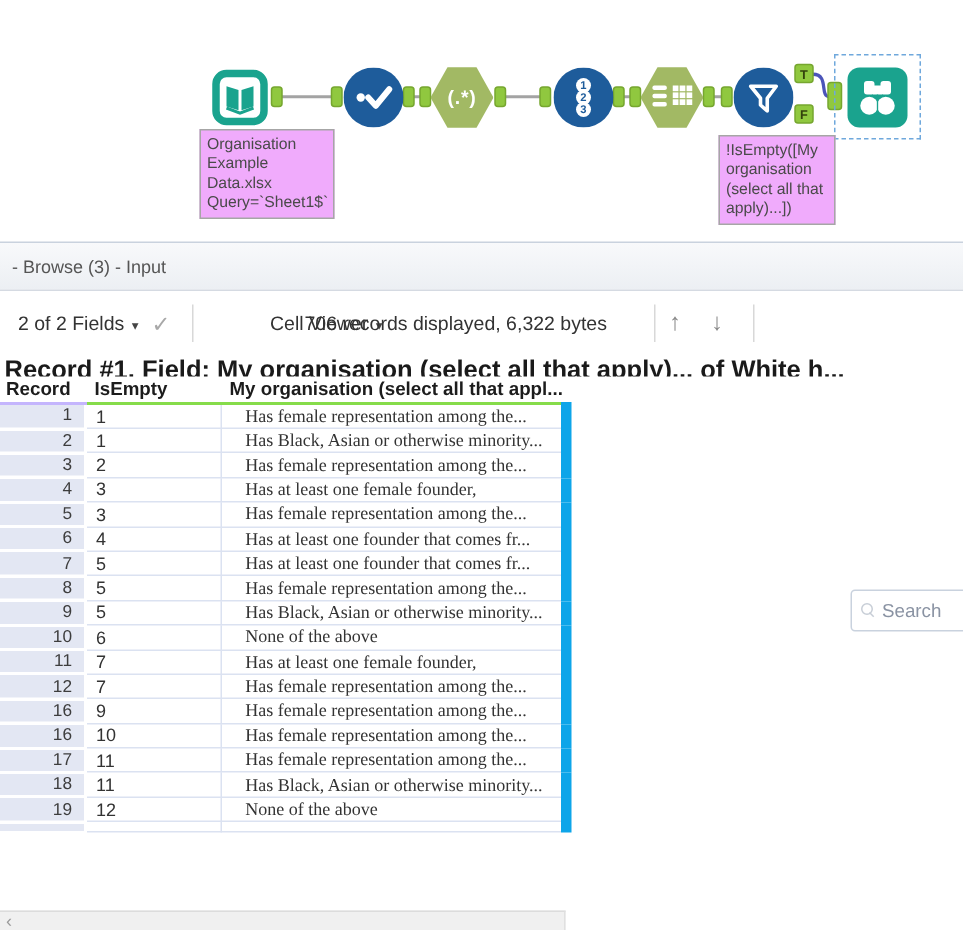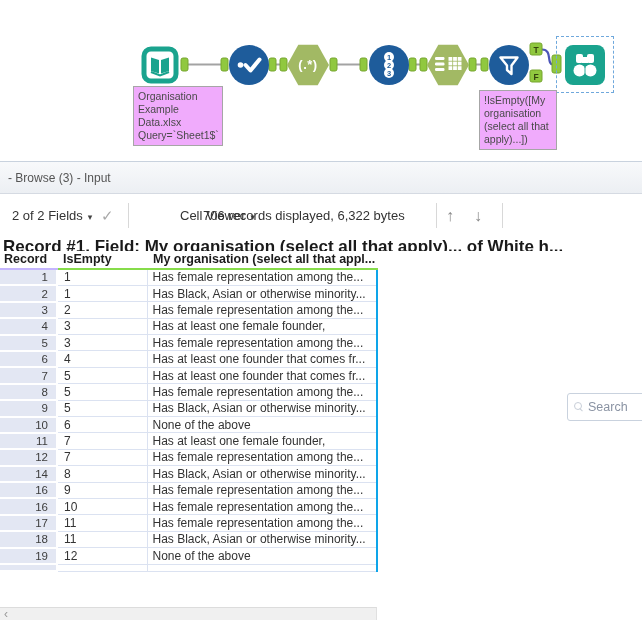--- a/index.html
+++ b/index.html
@@ -43,21 +43,21 @@
   
   #grid { position:absolute; left:0; top:251px; width:377px; }
   table { border-collapse:collapse; table-layout:fixed; width:377px; }
   col.c-record { width:57px; } col.c-response { width:90px; } col.c-org { width:230px; }
   th { font-size:12.5px; font-weight:700; color:#1c1c1c; text-align:left; height:18px; padding:0 0 1px 6px; background:#fff; white-space:nowrap; overflow:hidden; }
   th.h-record { border-bottom:2px solid #c4b5fd; padding-left:4px; }
   th.h-response, th.h-org { border-bottom:2px solid #86DC4A; }
   td { height:16.4px; font-size:12px; color:#333; white-space:nowrap; overflow:hidden; }
   td.col-record { background:#E3E7F3; border-bottom:2px solid #fff; border-right:2px solid #fff; text-align:right; padding-right:8px; font-size:11.5px; color:#3d3d3d; }
   td.col-response { border-bottom:1px solid #dbe2f1; border-right:1px solid #dbe2f1; padding-left:6px; }
-  td.col-org { border-bottom:1px solid #dbe2f1; border-right:2px solid #0ea5e9; padding-left:5px; }
+  td.col-org { border-bottom:1px solid #dbe2f1; border-right:7px solid #0ea5e9; padding-left:16px;font-family:Liberation Serif, serif; }
   tr.partial td { height:7px; }
 
   #h-scrollbar { position:absolute; left:0; top:607px; width:377px; height:13px; background:#f0f0f0;
     border-top:1px solid #dcdcdc; border-right:1px solid #e0e0e0; display:flex; align-items:center; }
   #h-scrollbar .scroll-arrow { color:#999; font-size:12px; line-height:10px; padding-left:4px; }
 </style>
 </head>
 <body>
 
 <div id="root">
@@ -283,25 +283,20 @@
             <td class="col-record">11</td>
             <td class="col-response">7</td>
             <td class="col-org">Has at least one female founder,</td>
           </tr>
           <tr>
             <td class="col-record">12</td>
             <td class="col-response">7</td>
             <td class="col-org">Has female representation among the...</td>
           </tr>
           <tr>
-            <td class="col-record">14</td>
-            <td class="col-response">8</td>
-            <td class="col-org">Has Black, Asian or otherwise minority...</td>
-          </tr>
-          <tr>
             <td class="col-record">16</td>
             <td class="col-response">9</td>
             <td class="col-org">Has female representation among the...</td>
           </tr>
           <tr>
             <td class="col-record">16</td>
             <td class="col-response">10</td>
             <td class="col-org">Has female representation among the...</td>
           </tr>
           <tr>

